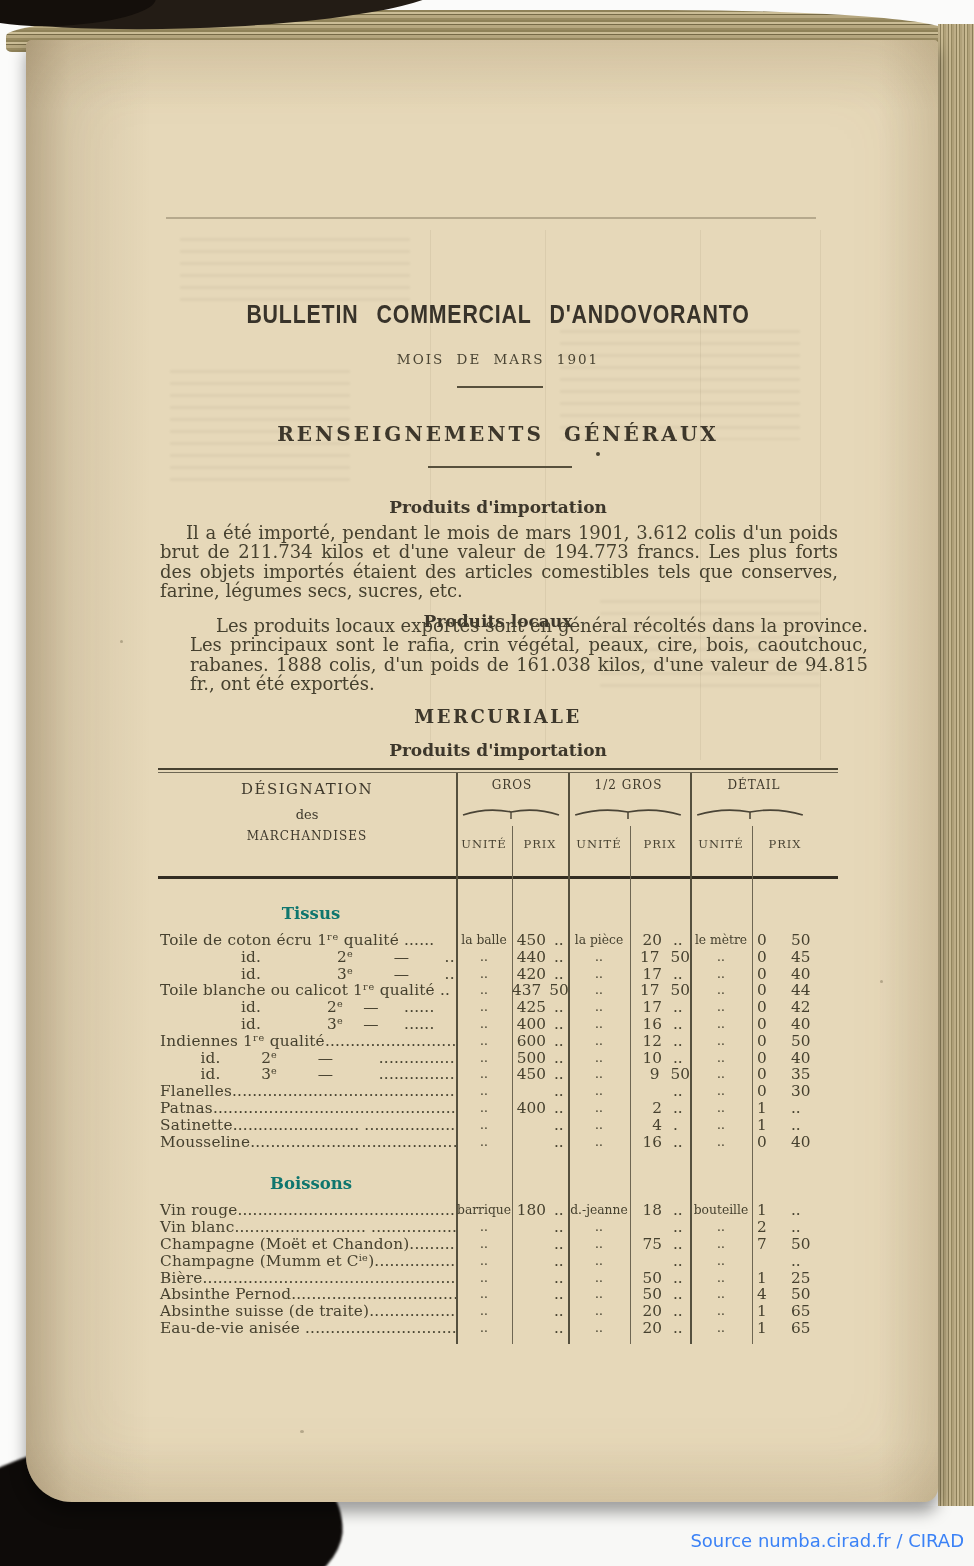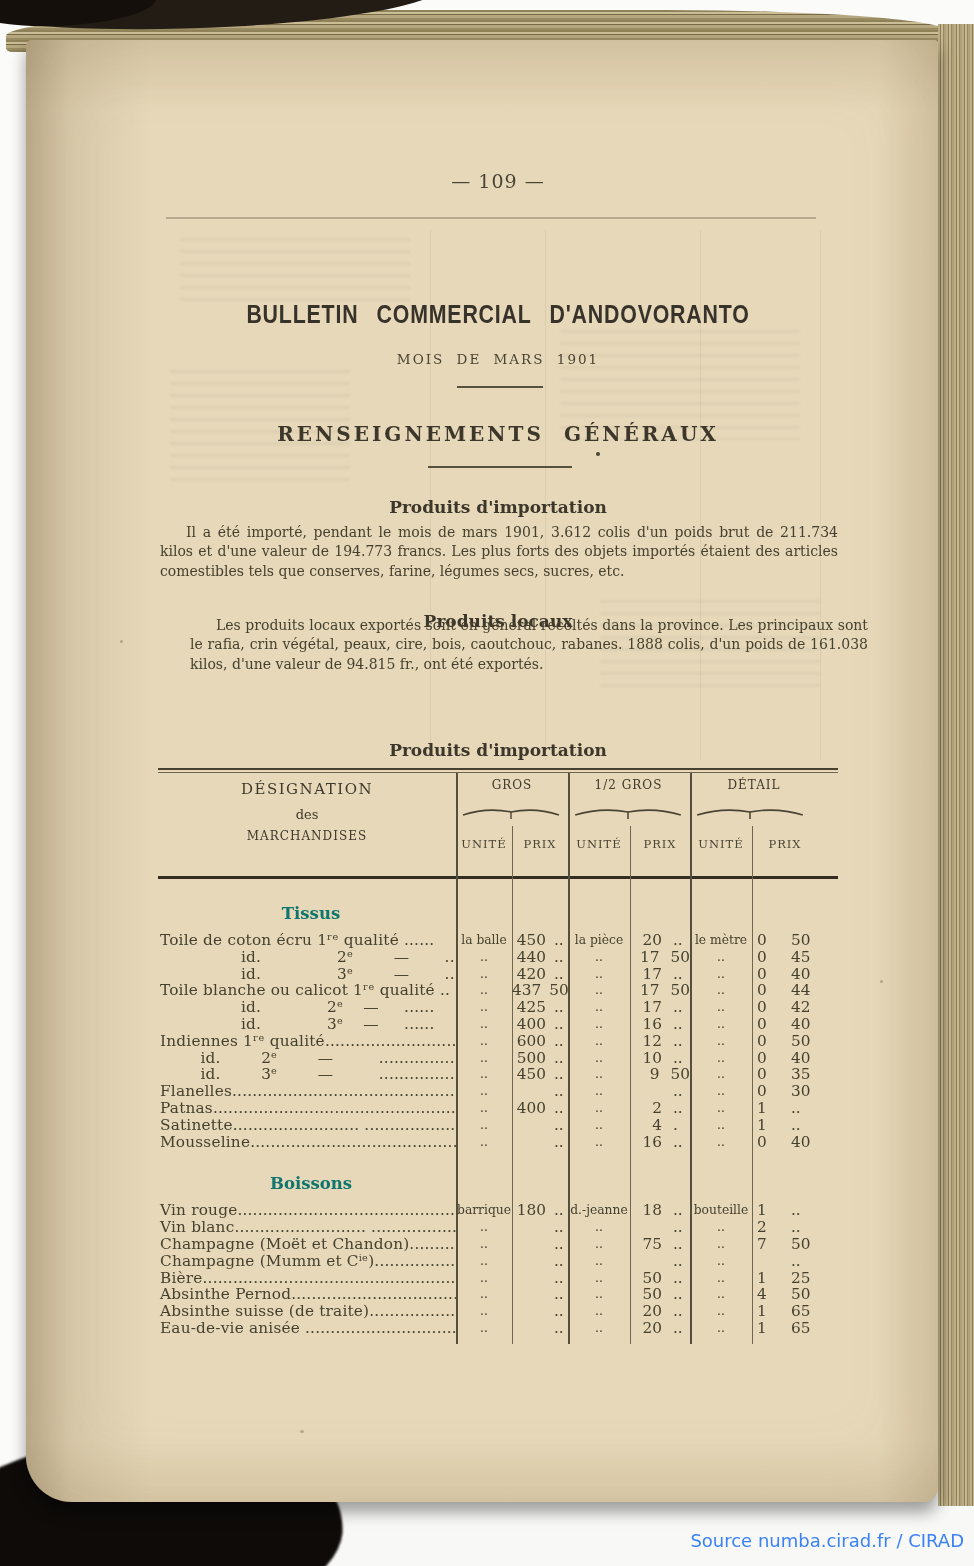--- a/index.html
+++ b/index.html
@@ -69,21 +69,21 @@
     white-space:nowrap;
   }
   .subtitle{top:351px;font-size:13.5px;letter-spacing:2px;word-spacing:6px;color:#4a4433;}
   .rule-sm{height:2px;background:#57503c;}
   .rule1{left:457px;top:386px;width:86px;}
   .rule2{left:428px;top:466px;width:144px;}
   .speck{left:596px;top:452px;width:4px;height:4px;border-radius:50%;background:#4a4433;}
   .h-main{top:422px;font-size:20px;font-weight:bold;letter-spacing:3px;word-spacing:10px;color:#3d372b;}
   .h-sub{font-size:17px;font-weight:bold;color:#3d372b;}
   .h-imports{top:497px;}
-  .para{left:160px;width:678px;text-align:justify;text-indent:26px;font-size:14px;line-height:19.3px;color:#46412f;}
+  .para{left:160px;width:678px;text-align:justify;text-indent:26px;font-size:18px;line-height:19.3px;color:#46412f;}
   .para-imports{top:523px;}
   .h-locals{top:611px;}
   .para-locals{top:616px;margin-left:30px;}
   .h-merc{top:706px;font-size:18px;letter-spacing:2.5px;}
   .h-merc2{top:740px;}
 
   
   .mtable{position:absolute;left:158px;top:768px;width:680px;height:576px;font-size:15.3px;color:#46412f;}
   .hr{position:absolute;left:0;right:0;}
   .hr-top{top:0;height:2px;background:#474130;}
@@ -147,37 +147,37 @@
     <div class="ghostline" style="left:700px;top:230px;height:530px;"></div>
     <div class="ghostline" style="left:820px;top:230px;height:530px;"></div>
     <div class="ghostblock" style="left:180px;top:238px;width:230px;height:70px;"></div>
     <div class="ghostblock" style="left:560px;top:330px;width:240px;height:110px;"></div>
     <div class="ghostblock" style="left:170px;top:370px;width:180px;height:120px;"></div>
     <div class="ghostblock" style="left:600px;top:600px;width:220px;height:90px;"></div>
     <div class="fleck" style="left:120px;top:640px;width:3px;height:3px;"></div>
     <div class="fleck" style="left:880px;top:980px;width:3px;height:3px;"></div>
     <div class="fleck" style="left:300px;top:1430px;width:4px;height:3px;"></div>
 
-    <div class="abs cx pagenum">— 109 —</div>
     <div class="abs ghost-rule"></div>
 
     <div class="abs cx title">BULLETIN COMMERCIAL D'ANDOVORANTO</div>
     <div class="abs cx subtitle">MOIS DE MARS 1901</div>
     <div class="abs rule-sm rule1"></div>
 
     <div class="abs cx h-main">RENSEIGNEMENTS GÉNÉRAUX</div>
     <div class="abs rule-sm rule2"></div>
     <div class="abs speck"></div>
 
     <div class="abs cx h-sub h-imports">Produits d'importation</div>
     <div class="abs para para-imports">Il a été importé, pendant le mois de mars 1901, 3.612 colis d'un poids brut de 211.734 kilos et d'une valeur de 194.773 francs. Les plus forts  des objets importés étaient des articles comestibles tels que conserves, farine, légumes secs, sucres, etc.</div>
 
     <div class="abs cx h-sub h-locals">Produits locaux</div>
     <div class="abs para para-locals">Les produits locaux exportés  sont  en général récoltés dans la province. Les principaux sont le rafia, crin végétal, peaux, cire, bois, caoutchouc, rabanes. 1888 colis, d'un poids de 161.038 kilos, d'une valeur de 94.815 fr., ont été exportés.</div>
 
+    <div class="abs cx h-sub h-merc">MERCURIALE</div>
     <div class="abs cx h-sub h-merc2">Produits d'importation</div>
 
     <div class="mtable">
       <div class="hr hr-top"></div>
       <div class="hr hr-top2"></div>
       <div class="hr hr-thick"></div>
 
       <div class="vr v1"></div>
       <div class="vr v2"></div>
       <div class="vr v3"></div>

